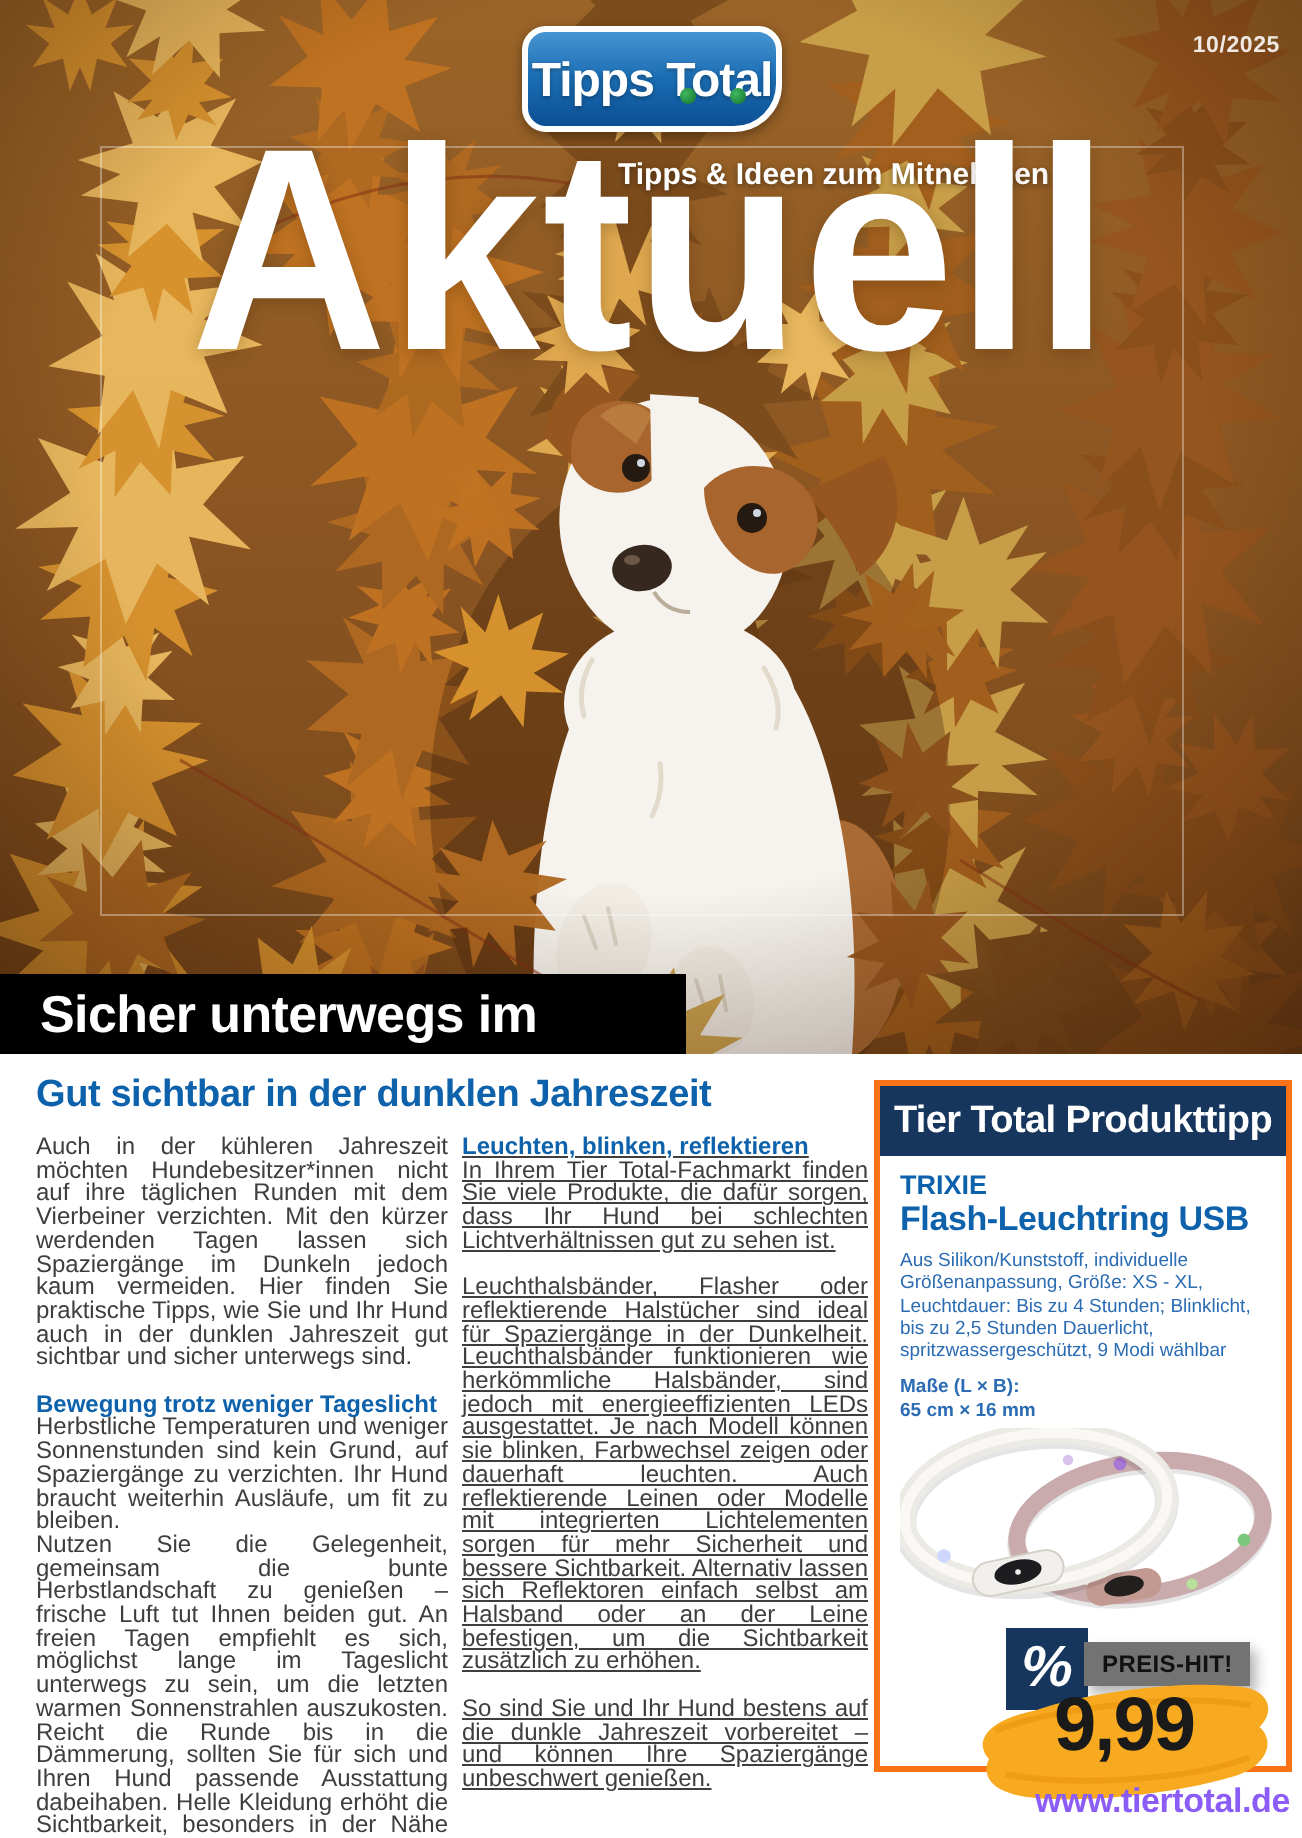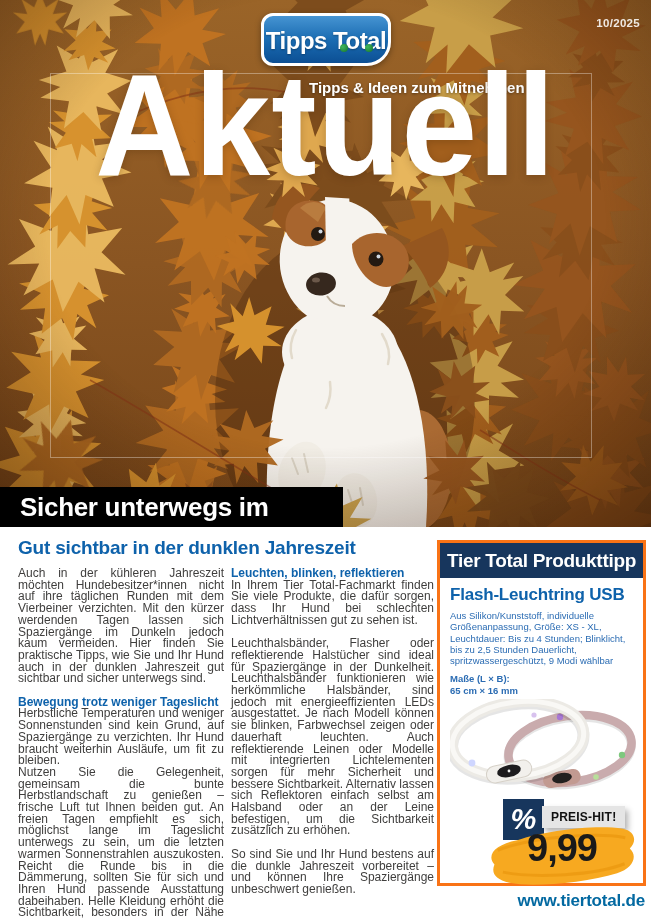--- a/index.html
+++ b/index.html
@@ -65,21 +65,21 @@
   }
 
   
   .headline {
     position:absolute; left:18px; top:537px;
     font-size:19px; font-weight:bold; color:#0e62ab; letter-spacing:-.2px;
   }
   .col { position:absolute; top:568px; font-size:12px; line-height:11.7px;
     color:#3f3e3d; text-align:justify; }
   .col-1 { left:18px;  width:206px; }
-  .col-2 { left:231px; width:203px; }
+  .col-2 { left:231px; width:203px;text-decoration:underline; }
   .col p { margin:0 0 11.7px; }
   .col p.tight { margin-bottom:0; }
   .subhead { font-weight:bold; color:#0e62ab; }
 
   
   .product-box {
     position:absolute; left:437px; top:540px; width:209px; height:346px;
     border:3px solid #f97316; background:#fff;
   }
   .product-box-header {
@@ -95,32 +95,32 @@
   .collar-wrap { margin-top:3px; height:100px; }
 
   .price-cluster { position:relative; height:86px; }
   .pct-badge {
     position:absolute; left:53px; top:0; width:41px; height:41px;
     background:#17365d; color:#fff; text-align:center;
     font-size:29px; font-weight:bold; font-style:italic; line-height:41px;
   }
   .preis-hit {
     position:absolute; left:92px; top:7px; height:22px; padding:0 9px;
-    background:#e5e5e5; color:#111; font-size:12px; font-weight:bold; line-height:22px;
+    background:#737373; color:#111; font-size:12px; font-weight:bold; line-height:22px;
     box-shadow:3px 4px 6px rgba(0,0,0,.3); letter-spacing:.2px;
   }
   .splash { position:absolute; left:34px; top:24px; width:156px; height:62px; }
   .price {
     position:absolute; left:34px; top:28px; width:156px; text-align:center;
     font-size:38px; font-weight:bold; color:#1a1a1a; letter-spacing:-1px;
   }
 
   .site-url {
     position:absolute; right:6px; top:891px;
-    font-size:17px; font-weight:bold; color:#0369a1; text-decoration:none;
+    font-size:17px; font-weight:bold; color:#8b5cf6; text-decoration:none;
     letter-spacing:-.2px;
   }
 </style>
 </head>
 <body>
 
 <div class="page">
 
   <div class="hero">
     <svg width="651" height="527" viewBox="0 0 651 527">
@@ -293,20 +293,21 @@
   <div class="col col-2">
     <p class="subhead tight">Leuchten, blinken, reflektieren</p>
     <p>In Ihrem Tier Total-Fachmarkt finden Sie viele Produkte, die dafür sorgen, dass Ihr Hund bei schlechten Lichtverhältnissen gut zu sehen ist.</p>
     <p>Leuchthalsbänder, Flasher oder reflektierende Halstücher sind ideal für Spaziergänge in der Dunkelheit. Leuchthalsbänder funktionieren wie herkömmliche Halsbänder, sind jedoch mit energieeffizienten LEDs ausgestattet. Je nach Modell können sie blinken, Farbwechsel zeigen oder dauerhaft leuchten. Auch reflektierende Leinen oder Modelle mit integrierten Lichtelementen sorgen für mehr Sicherheit und bessere Sichtbarkeit. Alternativ lassen sich Reflektoren einfach selbst am Halsband oder an der Leine befestigen, um die Sichtbarkeit zusätzlich zu erhöhen.</p>
     <p>So sind Sie und Ihr Hund bestens auf die dunkle Jahreszeit vorbereitet – und können Ihre Spaziergänge unbeschwert genießen.</p>
   </div>
 
   <div class="product-box">
     <div class="product-box-header">Tier Total Produkttipp</div>
     <div class="product-box-body">
+      <div class="brand">TRIXIE</div>
       <div class="prodname">Flash-Leuchtring USB</div>
       <div class="spec">Aus Silikon/Kunststoff, individuelle Größenanpassung, Größe: XS - XL, Leuchtdauer: Bis zu 4 Stunden; Blinklicht, bis zu 2,5 Stunden Dauerlicht, spritzwassergeschützt, 9 Modi wählbar</div>
       <div class="dims">
         <div>Maße (L × B):</div>
         <div>65 cm × 16 mm</div>
       </div>
 
       <div class="collar-wrap">
         <svg width="186" height="100" viewBox="0 0 186 100">
           <ellipse cx="120" cy="52" rx="62" ry="33" fill="none" stroke="rgba(0,0,0,0.10)" stroke-width="9" transform="rotate(-8 120 54)"></ellipse>

